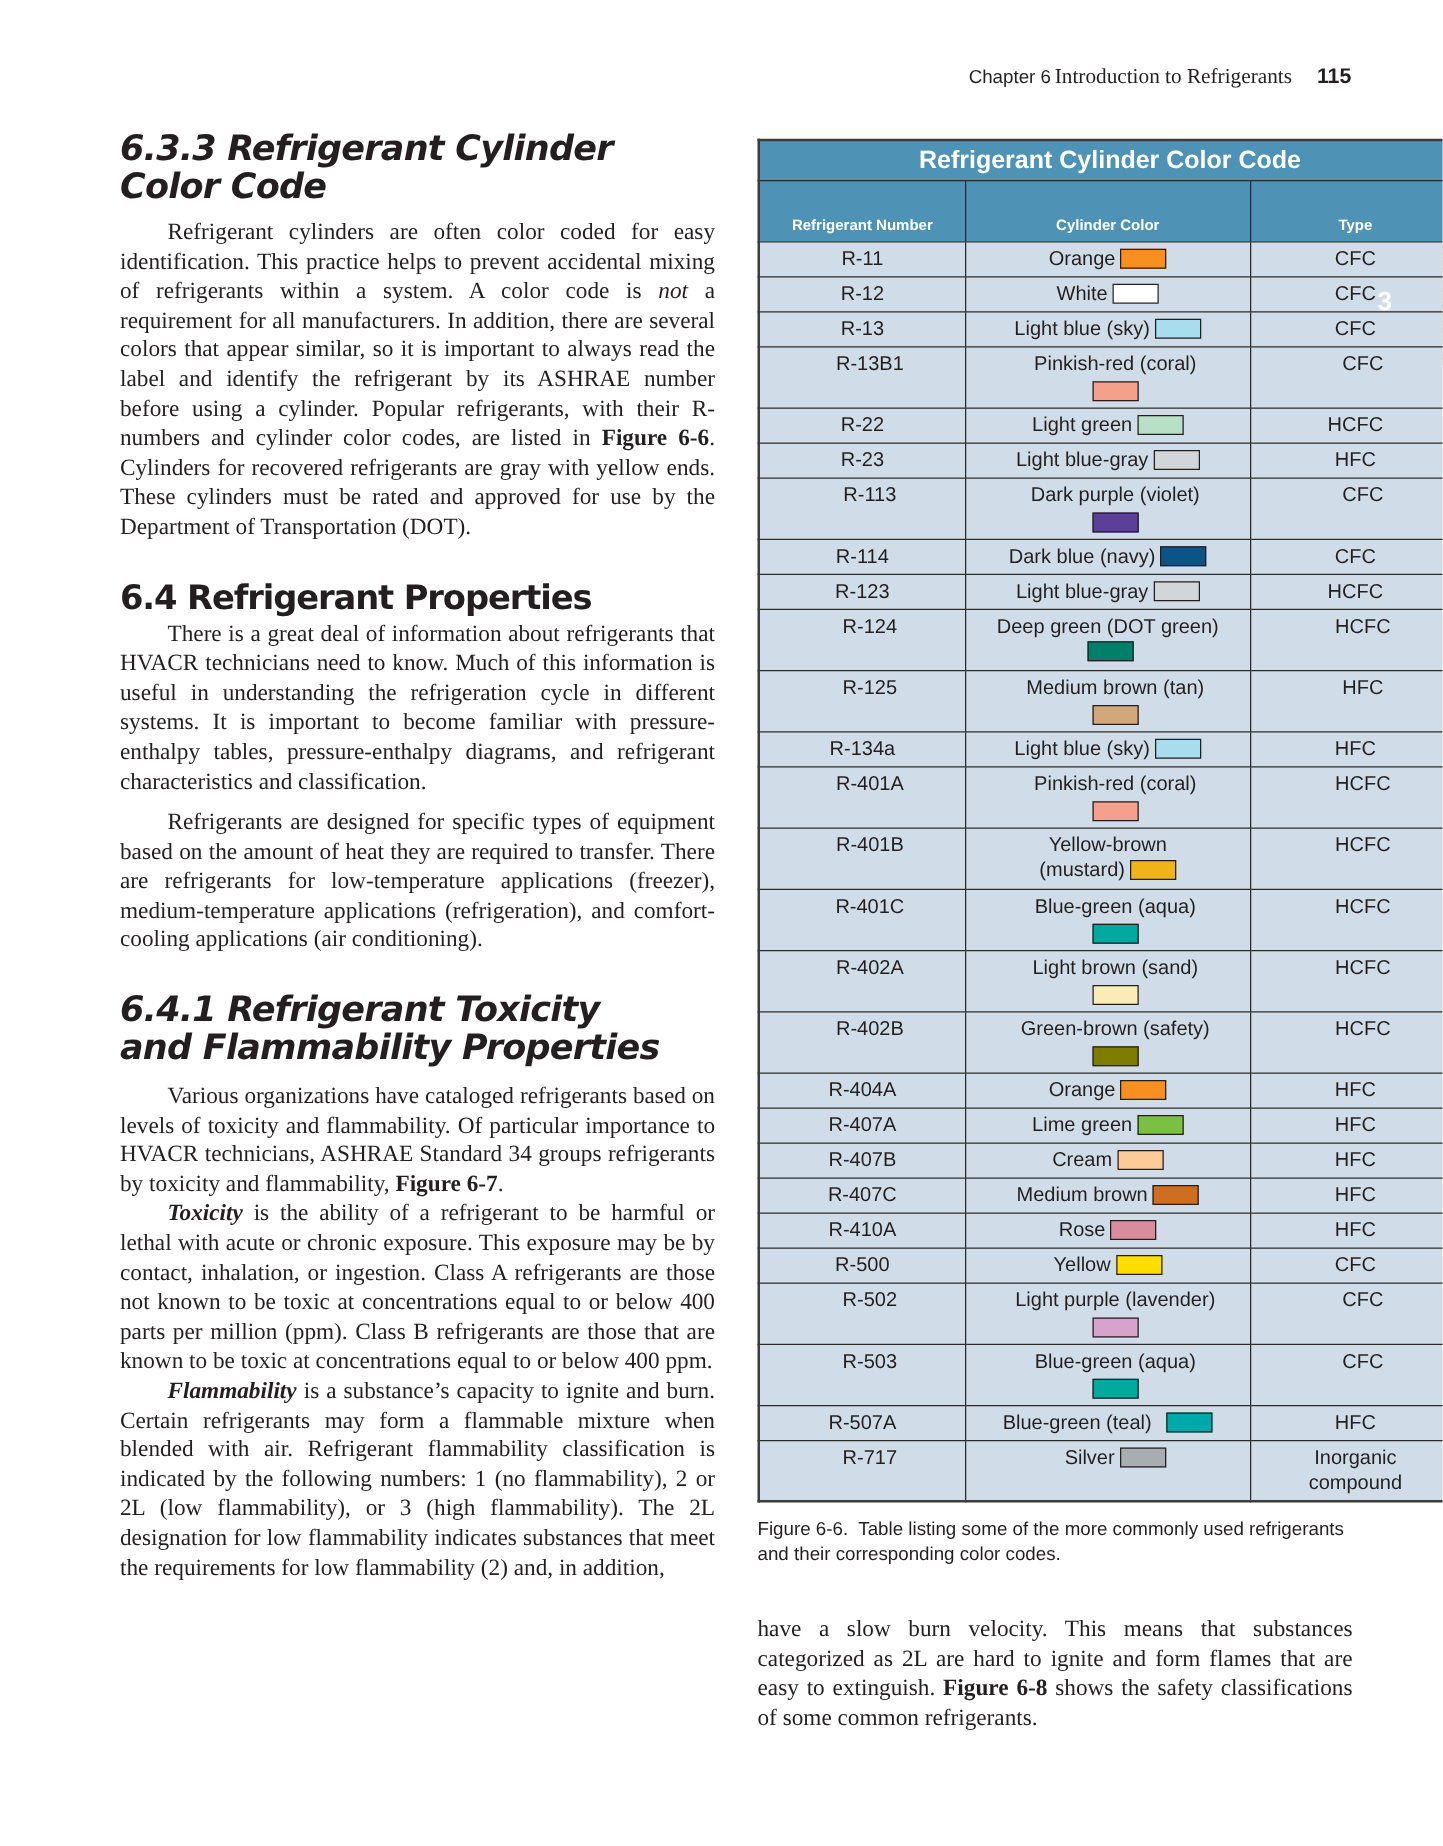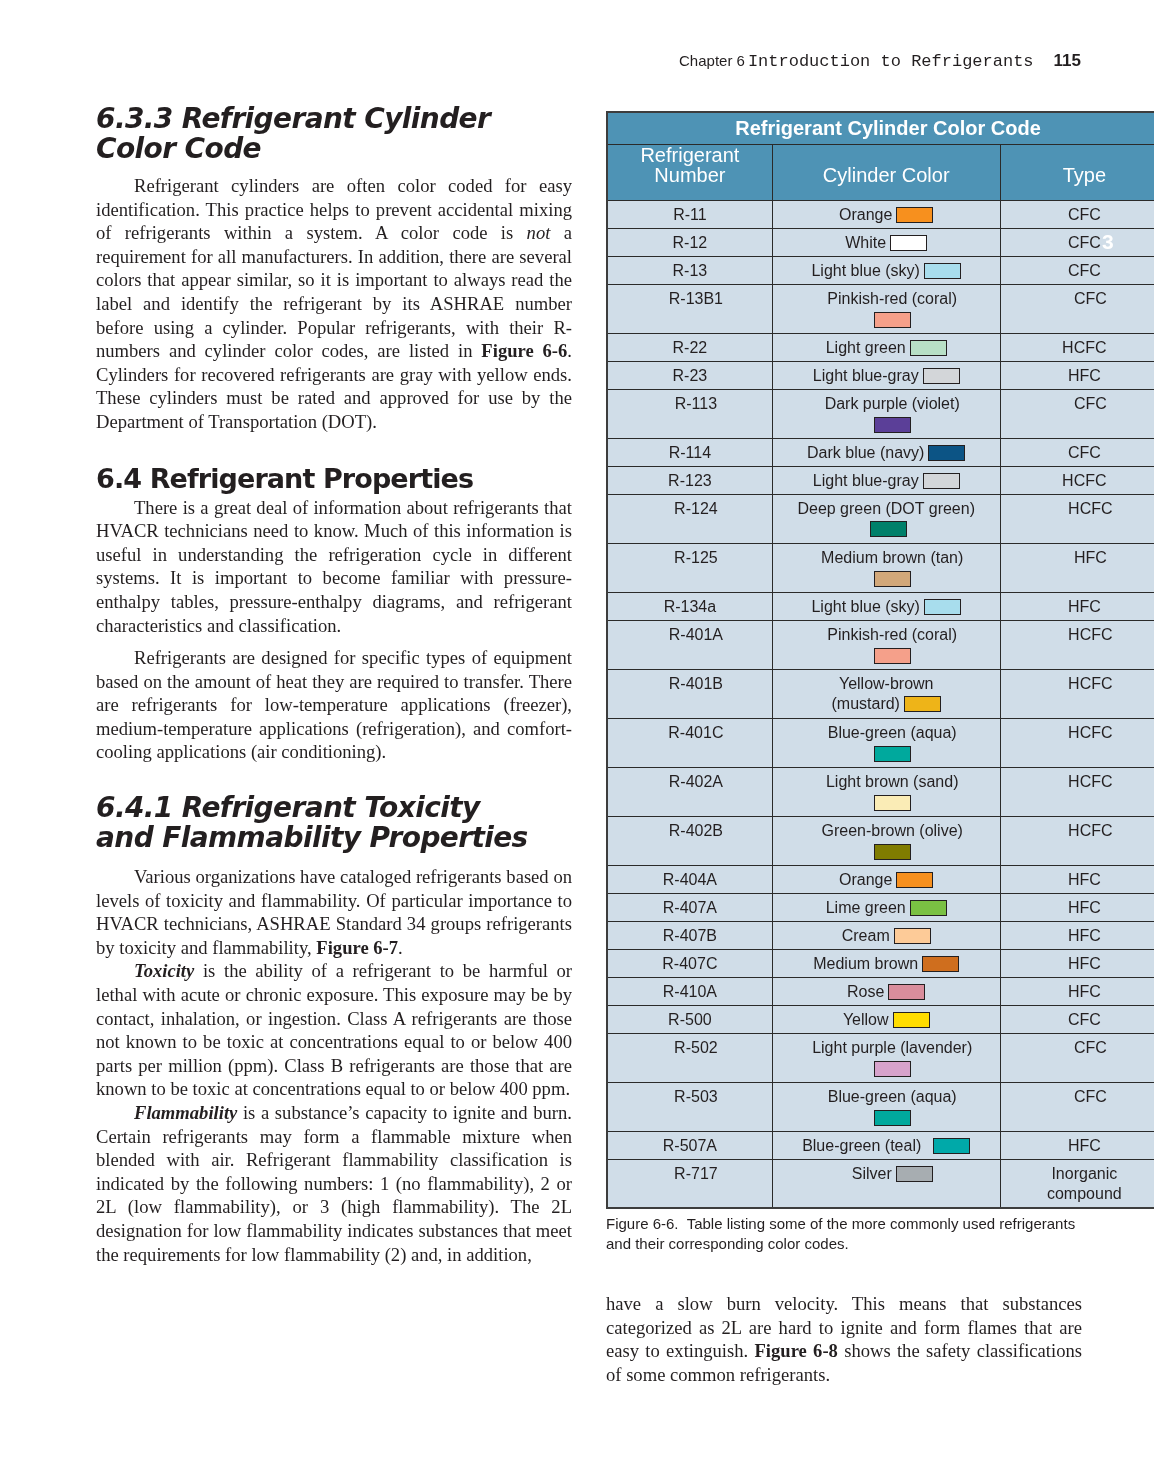--- a/index.html
+++ b/index.html
@@ -1,21 +1,21 @@
 <!DOCTYPE html>
 <html><head>
 <meta charset="utf-8">
 <style>
   * { box-sizing: border-box; margin: 0; padding: 0; }
   html, body { width: 1154px; height: 1477px; background: #ffffff; overflow: hidden; }
   body { position: relative; font-family: "Liberation Serif", "DejaVu Serif", serif; color: #231f20; }
 
   .running-head { position: absolute; top: 51px; right: 73px; font-size: 17px; white-space: nowrap; }
   .running-head .chap-label { font-family: "Liberation Sans", sans-serif; font-size: 15px; }
-  .running-head .chap-title { font-family: Liberation Mono, monospace; font-size: 17px; margin-left: 3px; margin-top: 32px; }
+  .running-head .chap-title { font-family: Liberation Serif, serif; font-size: 17px; margin-left: 3px; margin-top: 32px; }
   .running-head .page-num { font-family: "Liberation Sans", sans-serif; font-weight: bold; font-size: 17px; margin-left: 20px; }
 
   .chapter-tab { position: absolute; left: 1088px; top: 194px; width: 66px; height: 98px;
     background: radial-gradient(circle at 30% 40%, #a8a88e 0%, #97977c 45%, #85856b 100%); }
   .chapter-tab::before { content: ""; position: absolute; inset: 0;
     background-image: radial-gradient(#6f6f58 1px, transparent 1.5px);
     background-size: 7px 6px; opacity: 0.55; }
   .chapter-tab span { position: absolute; left: 14px; top: 36px; color: #ffffff; font-family: "Liberation Sans", sans-serif; font-weight: bold; font-size: 21px; z-index: 1; }
 
   .left-col { position: absolute; left: 96px; top: 104px; width: 476px; }
@@ -33,21 +33,21 @@
   #p633 { margin-top: 10px; }
   #h64 { margin-top: 28px; }
   #p64a { margin-top: 9px; }
   #h641 { margin-top: 29px; }
   #p641a { margin-top: 12px; }
 
   table.color-code { position: absolute; left: 606px; top: 111px; width: 564px; border-collapse: collapse;
     font-family: "Liberation Sans", sans-serif; color: #231f20; border: 2px solid #3d3d3d; }
   table.color-code th, table.color-code td { border: 1px solid #2a2a2a; }
   table.color-code .title-row th { background: #4e93b5; color: #ffffff; font-size: 20px; font-weight: bold; height: 32px; text-align: center; }
-  table.color-code .head-row th { background: #4e93b5; color: #ffffff; font-size: 20px; font-weight: normal; height: 49px; vertical-align: bottom; padding-bottom: 15px; line-height: 20px; }
+  table.color-code .head-row th { background: #4e93b5; color: #ffffff; font-size: 12px; font-weight: bold; height: 49px; vertical-align: bottom; padding-bottom: 3px; line-height: 20px; }
   table.color-code td { background: #d0dde8; font-size: 16px; line-height: 20px; text-align: center; vertical-align: top; padding: 4px 4px 3px 4px; }
   table.color-code col.c1 { width: 140px; }
   table.color-code col.c2 { width: 193px; }
   table.color-code col.c3 { width: 143px; }
   tr.r-single td { height: 28px; }
   tr.r-double td { height: 49px; padding-left: 16px; }
 
   .swatch { display: inline-block; width: 37px; height: 16px; border: 1px solid #231f20; vertical-align: -3px; margin-left: 4px; }
   .swatch.below { display: block; margin: 3px auto 0 auto; }
 
@@ -171,21 +171,21 @@
         <td><span>Blue-green (aqua)</span><span class="swatch below" style="background: rgb(0, 169, 157);"></span></td>
         <td>HCFC</td>
       </tr>
       <tr class="r-double">
         <td>R-402A</td>
         <td><span>Light brown (sand)</span><span class="swatch below" style="background: rgb(250, 236, 182);"></span></td>
         <td>HCFC</td>
       </tr>
       <tr class="r-double">
         <td>R-402B</td>
-        <td><span>Green-brown (olive)</span><span class="swatch below" style="background: rgb(128, 124, 0);"></span></td>
+        <td><span>Green-brown (safety)</span><span class="swatch below" style="background: rgb(128, 124, 0);"></span></td>
         <td>HCFC</td>
       </tr>
       <tr class="r-single">
         <td>R-404A</td>
         <td><span>Orange</span><span class="swatch" style="background: rgb(247, 144, 30);"></span></td>
         <td>HFC</td>
       </tr>
       <tr class="r-single">
         <td>R-407A</td>
         <td><span>Lime green</span><span class="swatch" style="background: rgb(122, 193, 67);"></span></td>

